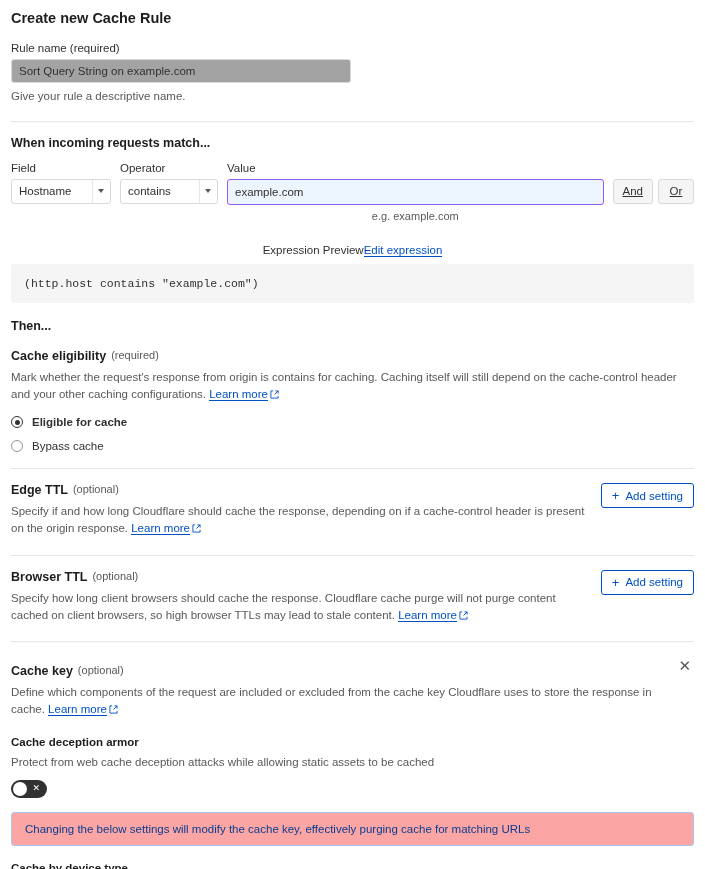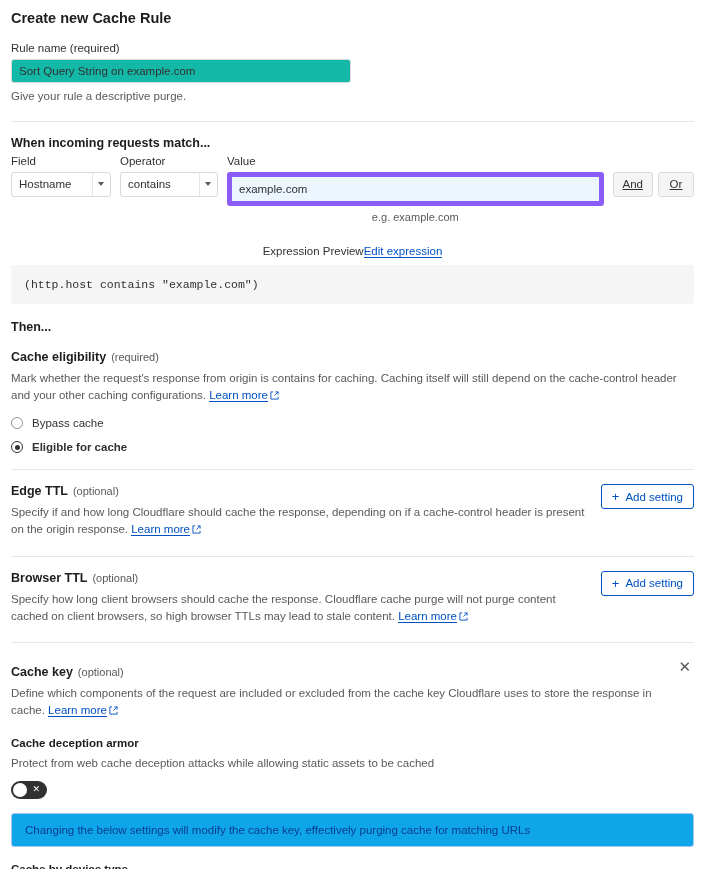--- a/index.html
+++ b/index.html
@@ -37,35 +37,35 @@
     line-height: 1.45;
   }
   input.text-input {
     font-family: "Liberation Sans", sans-serif;
     font-size: 11.5px;
     color: #313131;
     border: 1px solid #d9d9d9;
     border-radius: 3px;
     height: 24px;
     padding: 0 7px;
-    background: #14b8a6;
+    background: #a3a3a3;
     outline: none;
   }
   #rule-name-input { width: 340px; }
 
   hr.sep {
     border: 0;
     border-top: 1px solid #e6e6e6;
     margin: 16px 0 14px 0;
   }
   .section-title {
     font-size: 12.5px;
     font-weight: bold;
     color: #1d1d1d;
-    margin-bottom: 5px;
+    margin-bottom: 12px;
   }
   .match-row {
     display: flex;
     align-items: flex-start;
     gap: 9px;
   }
   .col-field { width: 100px; }
   .col-operator { width: 98px; }
   .col-value { flex: 1 1 auto; }
   .select-box {
@@ -94,21 +94,21 @@
   .select-box .divider {
     position: absolute;
     right: 17px;
     top: 0; bottom: 0;
     width: 1px;
     background: #e6e6e6;
   }
   #value-input {
     width: 100%;
     height: 25px;
-    border: 5px solid #8b5cf6;
+    border: 1px solid #8b5cf6;
     border-radius: 3px;
     background: #edf5ff;
     font-size: 11.5px;
     color: #313131;
     padding: 12px 7px;
     font-family: "Liberation Sans", sans-serif;
     outline: none;
   }
   .btn-group { display: flex; gap: 5px; text-decoration: underline; }
   .btn-small {
@@ -154,21 +154,21 @@
   }
   .then-title {
     font-size: 12.5px;
     font-weight: bold;
     color: #1d1d1d;
     margin: 16px 0 0 0;
   }
   .block-head {
     margin-top: 16px;
     display: flex;
-    align-items: center;
+    align-items: flex-start;
     gap: 5px;
   }
   .block-title {
     font-size: 12.5px;
     font-weight: bold;
     color: #1d1d1d;
   }
   .block-opt {
     font-size: 11px;
     color: #595959;
@@ -266,39 +266,39 @@
   }
   .toggle .mark {
     position: absolute;
     right: 7px;
     color: #fff;
     font-size: 9px;
     line-height: 1;
   }
   .notice {
     margin-top: 14px;
-    background: #0ea5e9;
+    background: #fca5a5;
     border: 1px solid #a8c7f0;
     border-radius: 3px;
     padding: 10px 13px;
     font-size: 11.5px;
     color: #0a3d8f;
   }
 </style>
 </head>
 <body>
 
 <div class="page">
 
   <div class="page-title">Create new Cache Rule</div>
 
   <div>
     <div class="field-label">Rule name (required)</div>
     <input id="rule-name-input" class="text-input" type="text" value="Sort Query String on example.com" style="">
-    <div class="help-text">Give your rule a descriptive purge.</div>
+    <div class="help-text">Give your rule a descriptive name.</div>
   </div>
 
   <hr class="sep">
 
   <div class="section-title">When incoming requests match...</div>
 
   <div class="match-row">
     <div class="col-field">
       <div class="field-label">Field</div>
       <div class="select-box">
@@ -347,26 +347,26 @@
   <div class="desc">
     <span>Mark whether the request's response from origin is contains for caching. Caching itself will still depend on the cache-control header and your other caching configurations.</span>
     <span class="link">Learn more</span><span class="ext-icon"><svg width="9" height="9" viewBox="0 0 10 10">
           <path d="M3.5 1H1v8h8V6.5" fill="none" stroke="#0051c3" stroke-width="1"></path>
           <path d="M6 1h3v3" fill="none" stroke="#0051c3" stroke-width="1"></path>
           <path d="M9 1L5 5" fill="none" stroke="#0051c3" stroke-width="1"></path>
         </svg></span>
   </div>
 
   <div class="radio-row">
+    <span class="radio checked"></span>
+    <span class="radio-label bold">Eligible for cache</span>
+  </div>
+  <div class="radio-row">
     <span class="radio"></span>
     <span class="radio-label">Bypass cache</span>
-  </div>
-  <div class="radio-row">
-    <span class="radio checked"></span>
-    <span class="radio-label bold">Eligible for cache</span>
   </div>
 
   <hr class="sep">
 
   <div class="row-with-action">
     <div style="flex:1 1 auto; padding-right:14px;">
       <div class="block-head" style="margin-top:0;">
         <span class="block-title">Edge TTL</span>
         <span class="block-opt">(optional)</span>
       </div>

